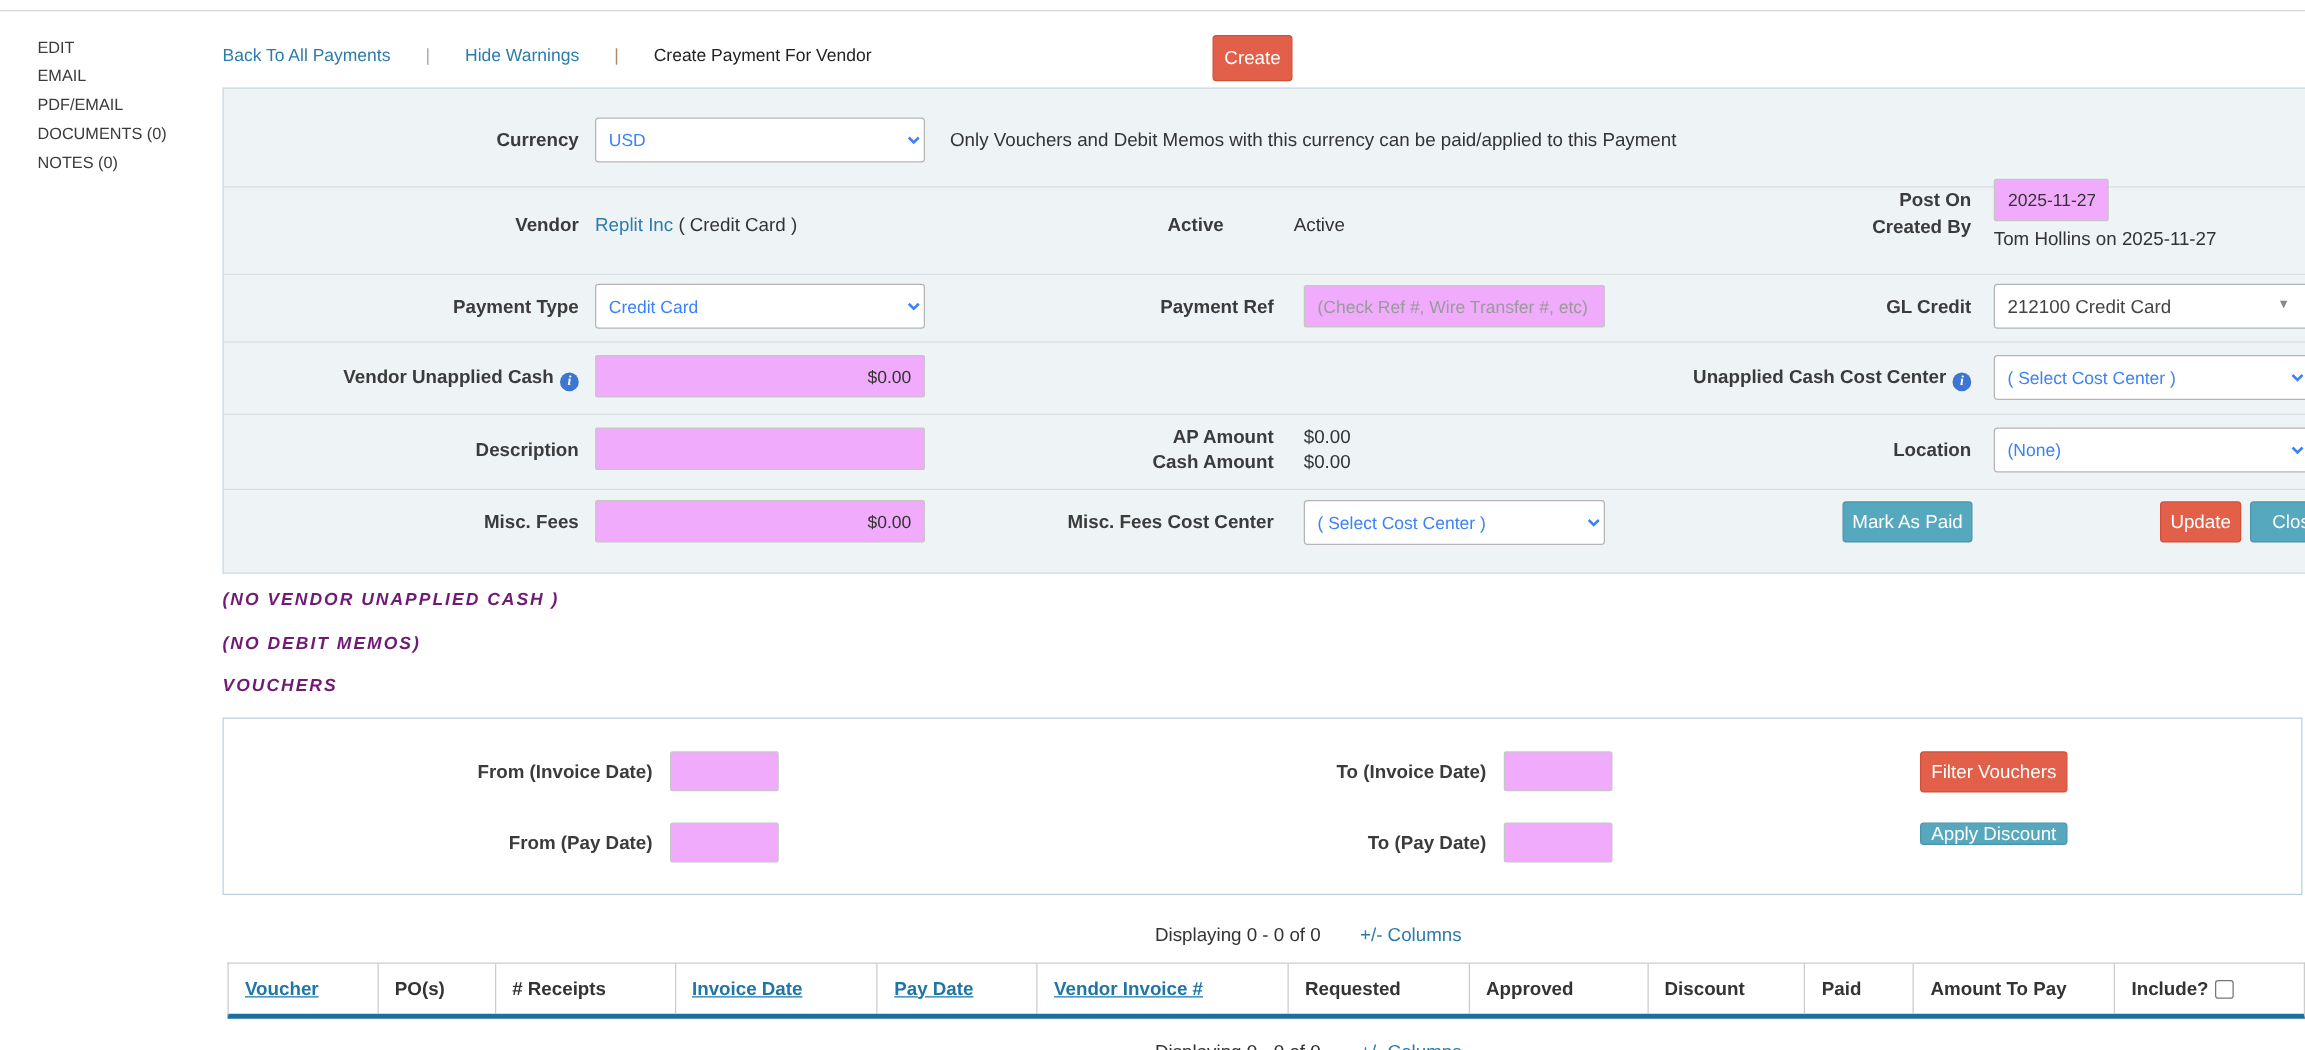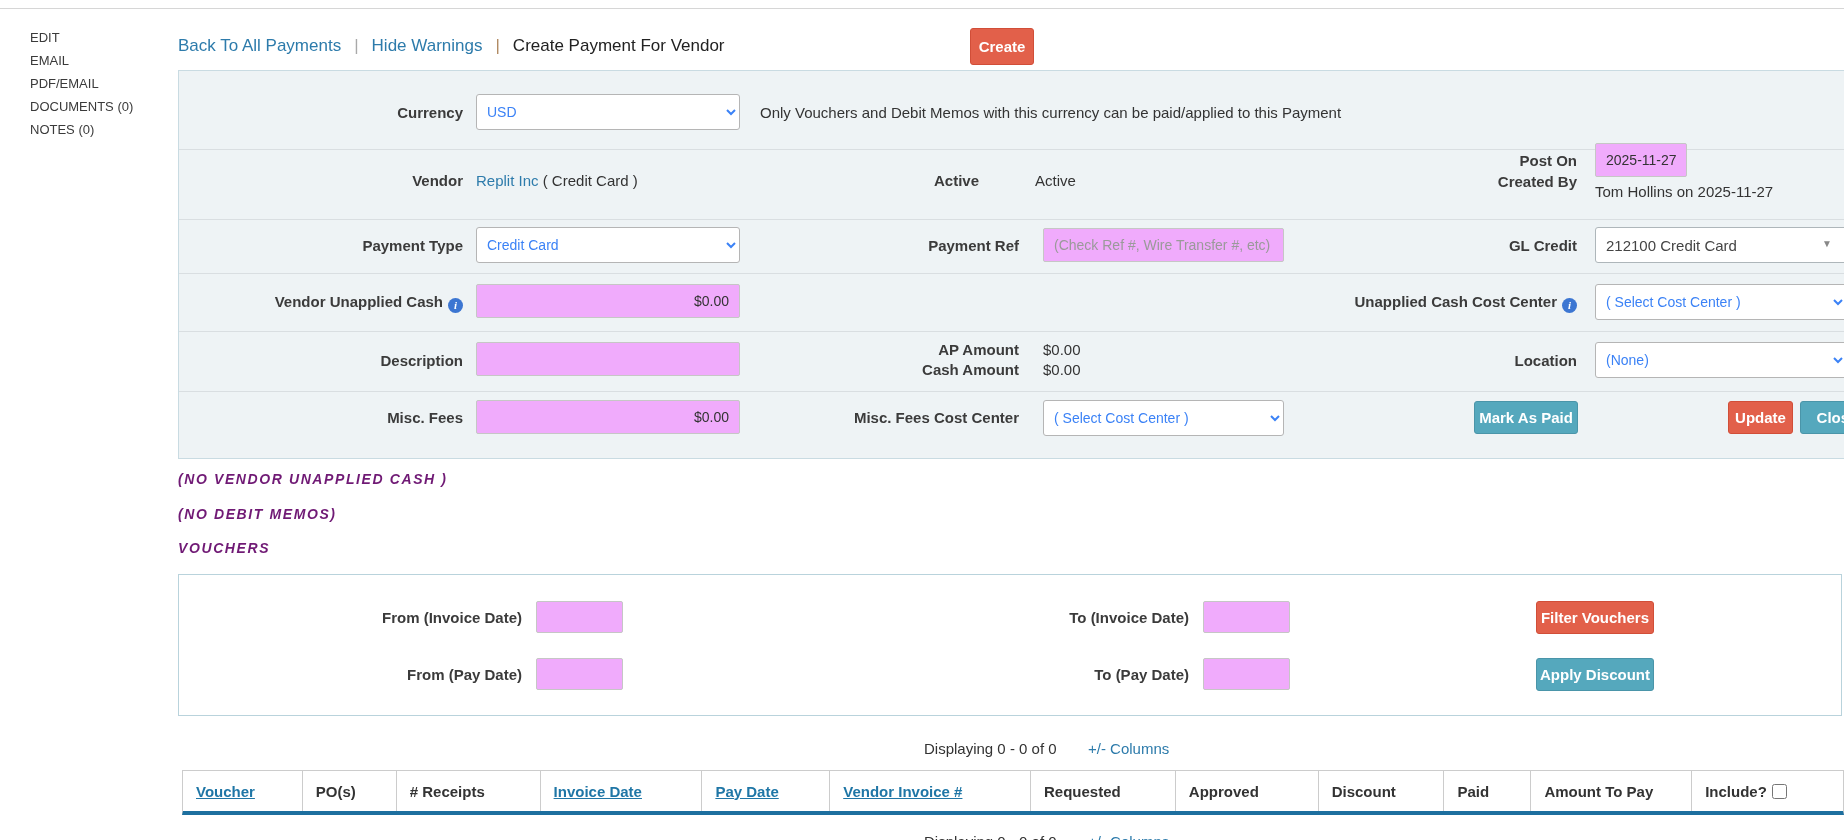--- a/index.html
+++ b/index.html
@@ -7,32 +7,32 @@
               font-family:"Liberation Sans", sans-serif; }
   #app { position:relative; width:1844px; height:840px; overflow:hidden; background:#fff; }
   .abs { position:absolute; }
 
   .top-rule { position:absolute; top:8px; left:0; width:1844px; height:1px; background:#d6d6d6; }
 
   
   .side-item { position:absolute; left:30px; font-size:13px; color:#3a3a3a; cursor:pointer; white-space:nowrap; }
 
   
-  .toolbar { position:absolute; left:178px; top:36px; display:flex; gap:13px;
-             font-size:17px; white-space:nowrap; }
+  .toolbar { position:absolute; left:178px; top:36px; display:flex; gap:28px;
+             font-size:14px; white-space:nowrap; }
   .tlink { color:#2d7bab; cursor:pointer; text-decoration:none; }
   .tsep  { color:#b08a62; }
   .ttitle{ color:#222; }
   .search-wrap { position:absolute; left:650px; top:28px; width:312px; height:37px; }
   .search-wrap input { width:100%; height:100%; border:1px solid #c6c6c6; border-radius:2px;
                        padding:0 36px 0 12px; font-size:14px; color:#333;
                        font-family:"Liberation Sans", sans-serif; }
   .search-wrap input::placeholder { color:#8f8f8f; }
   .search-ic { position:absolute; right:10px; top:9px; }
-  .btn { display:flex; align-items:center; justify-content:center; color:#fff; font-weight:bold;
+  .btn { display:flex; align-items:center; justify-content:center; color:#fff; font-weight:normal;
          border-radius:3px; cursor:pointer; font-size:15px; white-space:nowrap;
          font-family:"Liberation Sans", sans-serif; }
   .btn.orange { background:#e2604a; border:1px solid #d14e38; }
   .btn.teal   { background:#55a8bd; border:1px solid #4a95a9; }
 
   
   .panel { position:absolute; left:178px; top:70px; width:1674px; height:389px;
            background:#eef3f5; border:1px solid #c9dbe2; }
   .divider { position:absolute; left:0; width:1672px; height:1px; background:#d9dee1; }
   .flabel { position:absolute; font-size:15px; font-weight:bold; color:#3b3b3b; text-align:right; white-space:nowrap; }
@@ -173,21 +173,21 @@
     <div class="flabel" style="left:143px; top:34px; width:200px">From (Invoice Date)</div>
     <input class="txt" style="left: 357px; top: 26px; width: 87px; height: 32px;">
     <div class="flabel" style="left:810px; top:34px; width:200px">To (Invoice Date)</div>
     <input class="txt" style="left: 1024px; top: 26px; width: 87px; height: 32px;">
     <div class="btn orange" style="position:absolute; left:1357px; top:26px; width:118px; height:33px">Filter Vouchers</div>
 
     <div class="flabel" style="left:143px; top:91px; width:200px">From (Pay Date)</div>
     <input class="txt" style="left: 357px; top: 83px; width: 87px; height: 32px;">
     <div class="flabel" style="left:810px; top:91px; width:200px">To (Pay Date)</div>
     <input class="txt" style="left: 1024px; top: 83px; width: 87px; height: 32px;">
-    <div class="btn teal" style="position:absolute; left:1357px; top:83px; width:118px; height:33px">Apply Discount</div>
+    <div class="btn teal" style="position:absolute; left:1357px; top:83px; width:118px; height:18px">Apply Discount</div>
   </div>
 
   <div class="disp" style="left:924px; top:740px">Displaying 0 - 0 of 0</div>
   <div class="columns-link" style="left:1088px; top:740px">+/- Columns</div>
 
   <div class="vtable">
     <div class="th blue">
         <span>Voucher</span>
       </div>
     <div class="th">

